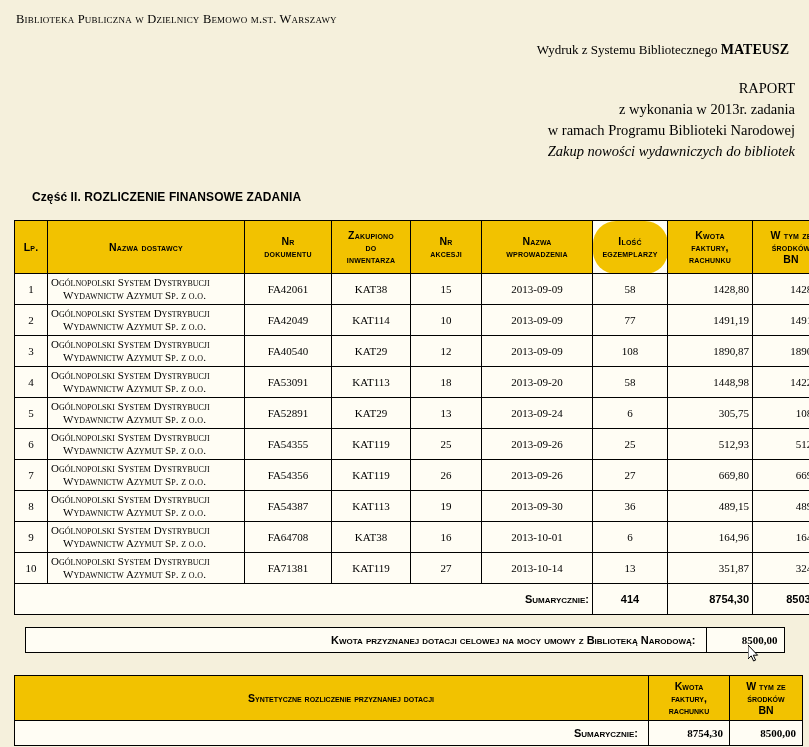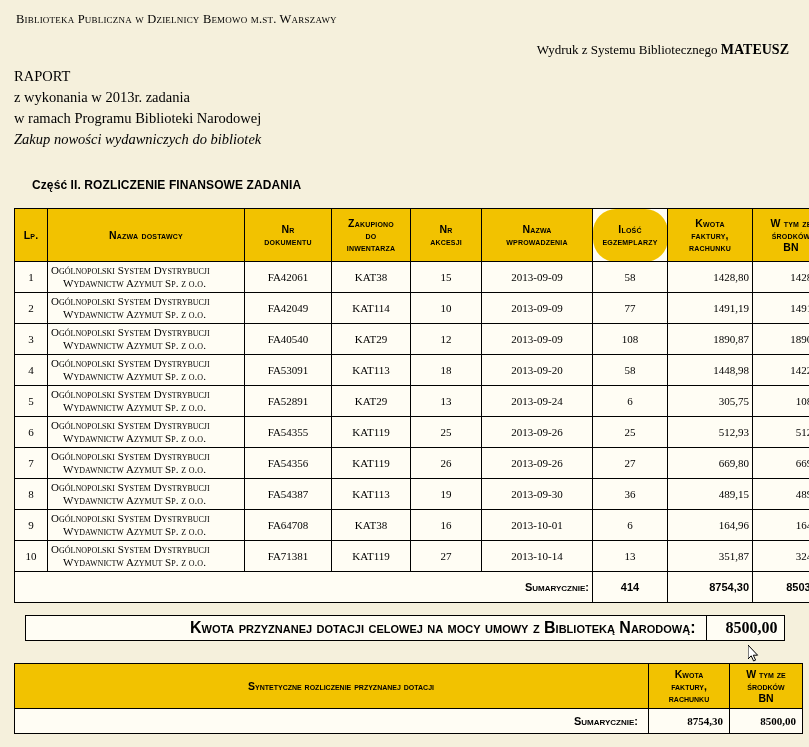--- a/index.html
+++ b/index.html
@@ -35,24 +35,24 @@
     font-size: 13px;
     line-height: 1.5;
     padding-right: 6px;
   }
   .print-block .sys-name {
     font-weight: bold;
     font-size: 14px;
   }
   
   .report-title {
-    text-align: left;
+    text-align: right;
     font-size: 14.5px;
     line-height: 1.45;
-    margin-top: 6px;
+    margin-top: 18px;
   }
   .report-title .line1 { font-weight: normal; }
   .report-title .line4 { font-style: italic; }
 
   
   .section-title {
     font-family: "Liberation Sans", sans-serif;
     font-weight: bold;
     font-size: 12px;
     margin: 28px 0 16px 18px;
@@ -118,21 +118,21 @@
   table.grant {
     border-collapse: collapse;
     width: 760px;
     margin: 12px auto 0 auto;
     table-layout: fixed;
     background: #fffdf4;
   }
   table.grant td {
     border: 1px solid #000;
     height: 22px;
-    font-size: 16px;
+    font-size: 11px;
   }
   td.grant-label {
     text-align: right;
     padding-right: 10px;
     font-family: "Liberation Sans", sans-serif;
     font-variant: small-caps;
     font-weight: bold;
     font-size: 11px;
   }
   td.grant-val {

